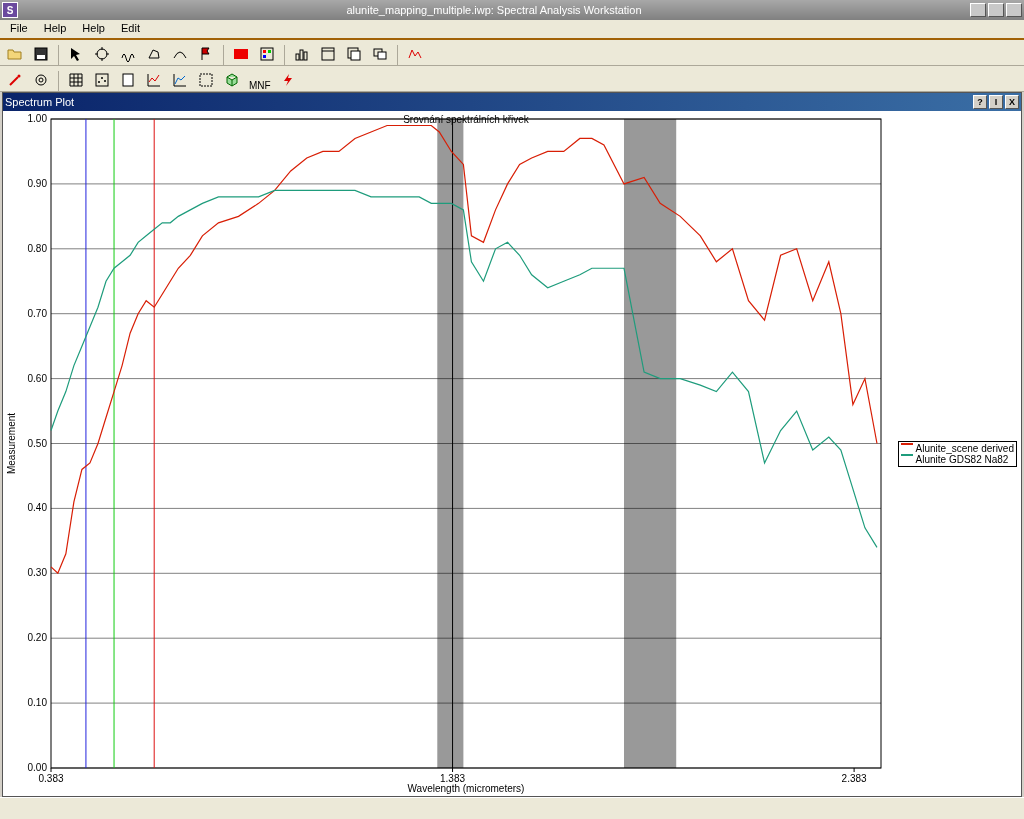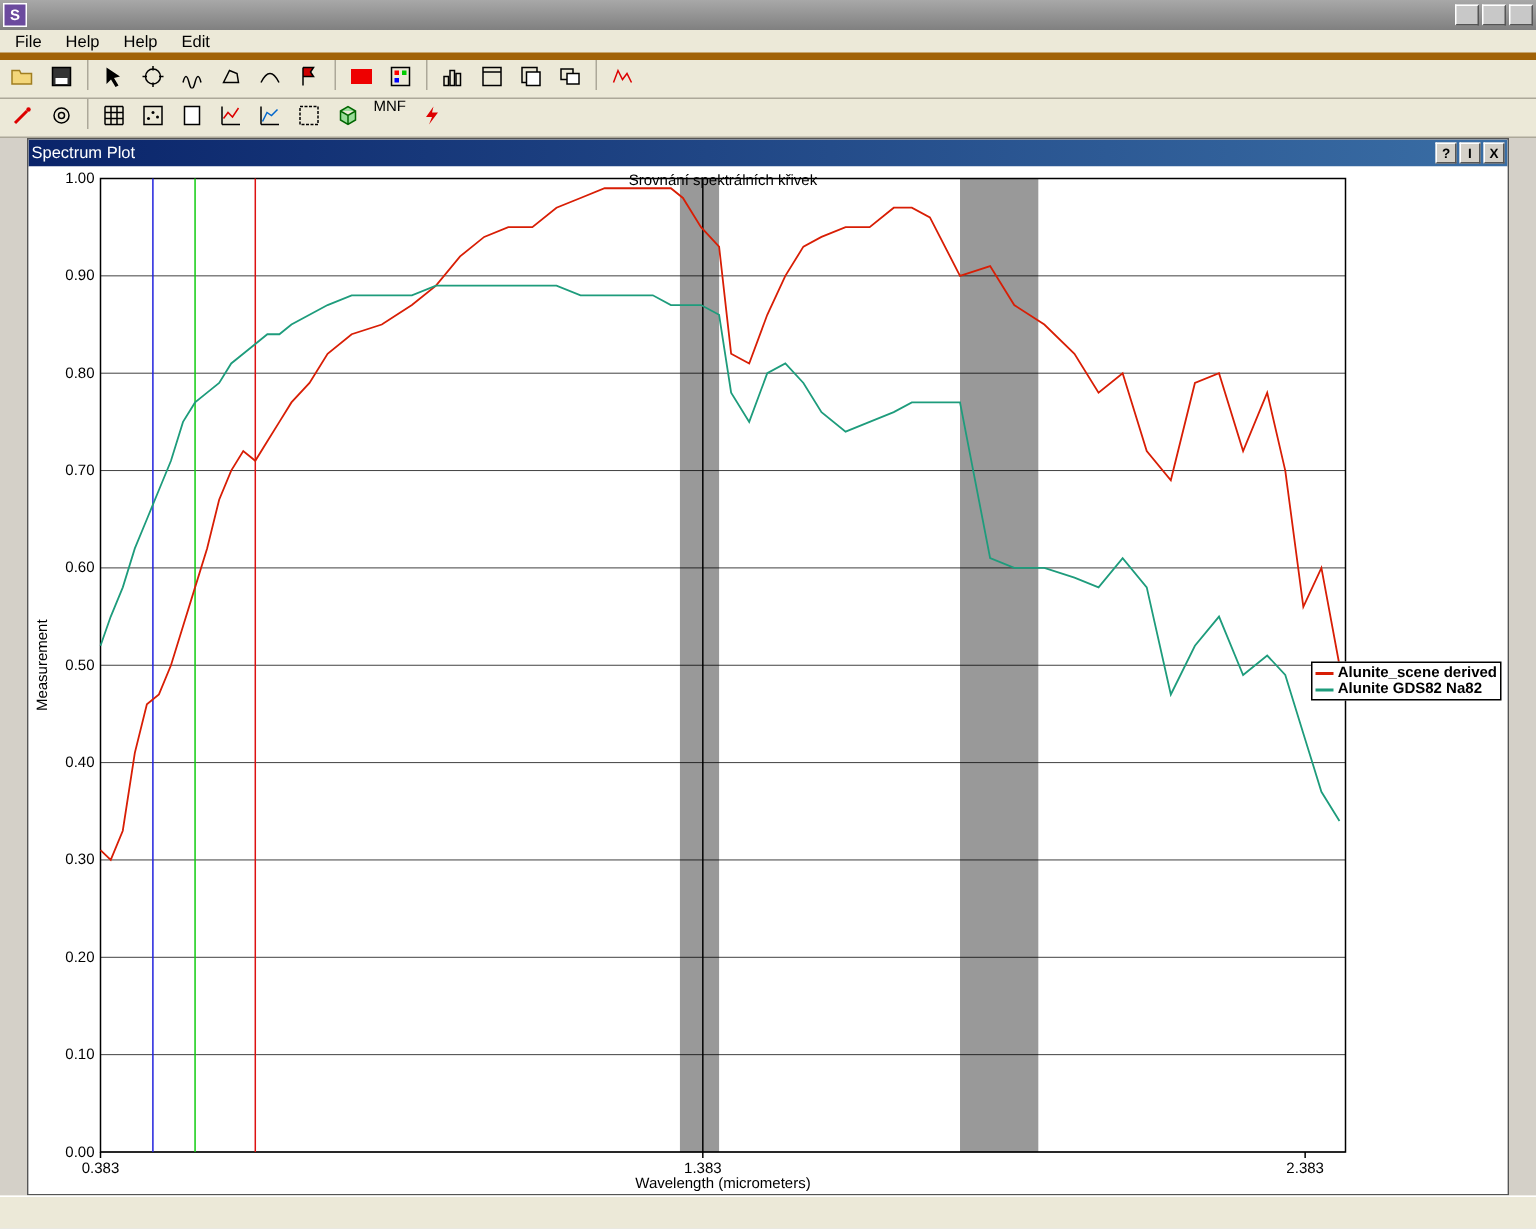--- a/index.html
+++ b/index.html
@@ -40,51 +40,51 @@
   background: #c8c8c8;
   border: 1px solid #fff;
   border-right-color: #555;
   border-bottom-color: #555;
 }
 .menubar {
   height: 20px;
   background: #ece9d8;
   display: flex;
   padding: 0 2px;
-  border-bottom: 5px solid #a16207;
+  border-bottom: 2px solid #a16207;
 }
 .menubar .menu-item {
   padding: 2px 8px;
 }
 .toolbar {
   height: 26px;
   background: #ece9d8;
   border-bottom: 1px solid #aca899;
   display: flex;
-  align-items: flex-start;
+  align-items: flex-end;
   padding: 0 4px;
   gap: 4px;
 }
 .toolbar .sep {
   width: 1px; height: 20px;
   background: #aca899;
   margin: 0 2px;
 }
 .tb-btn {
   width: 22px; height: 22px;
   display: flex; align-items: center; justify-content: center;
   border: 1px solid transparent;
 }
 .tb-btn svg { width: 16px; height: 16px; display: block; }
 .tb-txt { font-size: 10px; padding: 0 2px; }
 .subwindow {
   flex: 1;
   display: flex;
   flex-direction: column;
-  margin: 0 18px;
+  margin: 0 2px;
   border: 1px solid #555;
   background: #fff;
   overflow: hidden;
 }
 .subtitlebar {
   height: 18px;
   background: linear-gradient(to right, #0a246a, #3a6ea5);
   color: #fff;
   display: flex;
   align-items: center;
@@ -113,36 +113,37 @@
   top: 0;
   left: 0;
 }
 .legend-box {
   position: absolute;
   background: #fff;
   border: 1px solid #000;
   font-size: 10px;
   padding: 1px 2px;
 }
-.legend-row { display: flex; align-items: center; gap: 3px; white-space: nowrap; font-weight: bold; }
+.legend-row { display: flex; gap: 3px; white-space: nowrap; }
 .legend-swatch { width: 12px; height: 2px; }
 .statusbar {
   height: 22px;
   background: #ece9d8;
   border-top: 1px solid #fff;
   display: flex;
   align-items: center;
   padding: 0 6px;
 }
 </style>
 </head>
 <body>
 
 <div class="titlebar">
   <div class="app-icon">S</div>
+  <div class="title-text">alunite_mapping_multiple.iwp: Spectral Analysis Workstation</div>
   <div class="win-buttons">
     <div class="win-btn"></div>
     <div class="win-btn"></div>
     <div class="win-btn"></div>
   </div>
 </div>
 
 <div class="menubar">
   <div class="menu-item">File</div>
   <div class="menu-item">Help</div>

